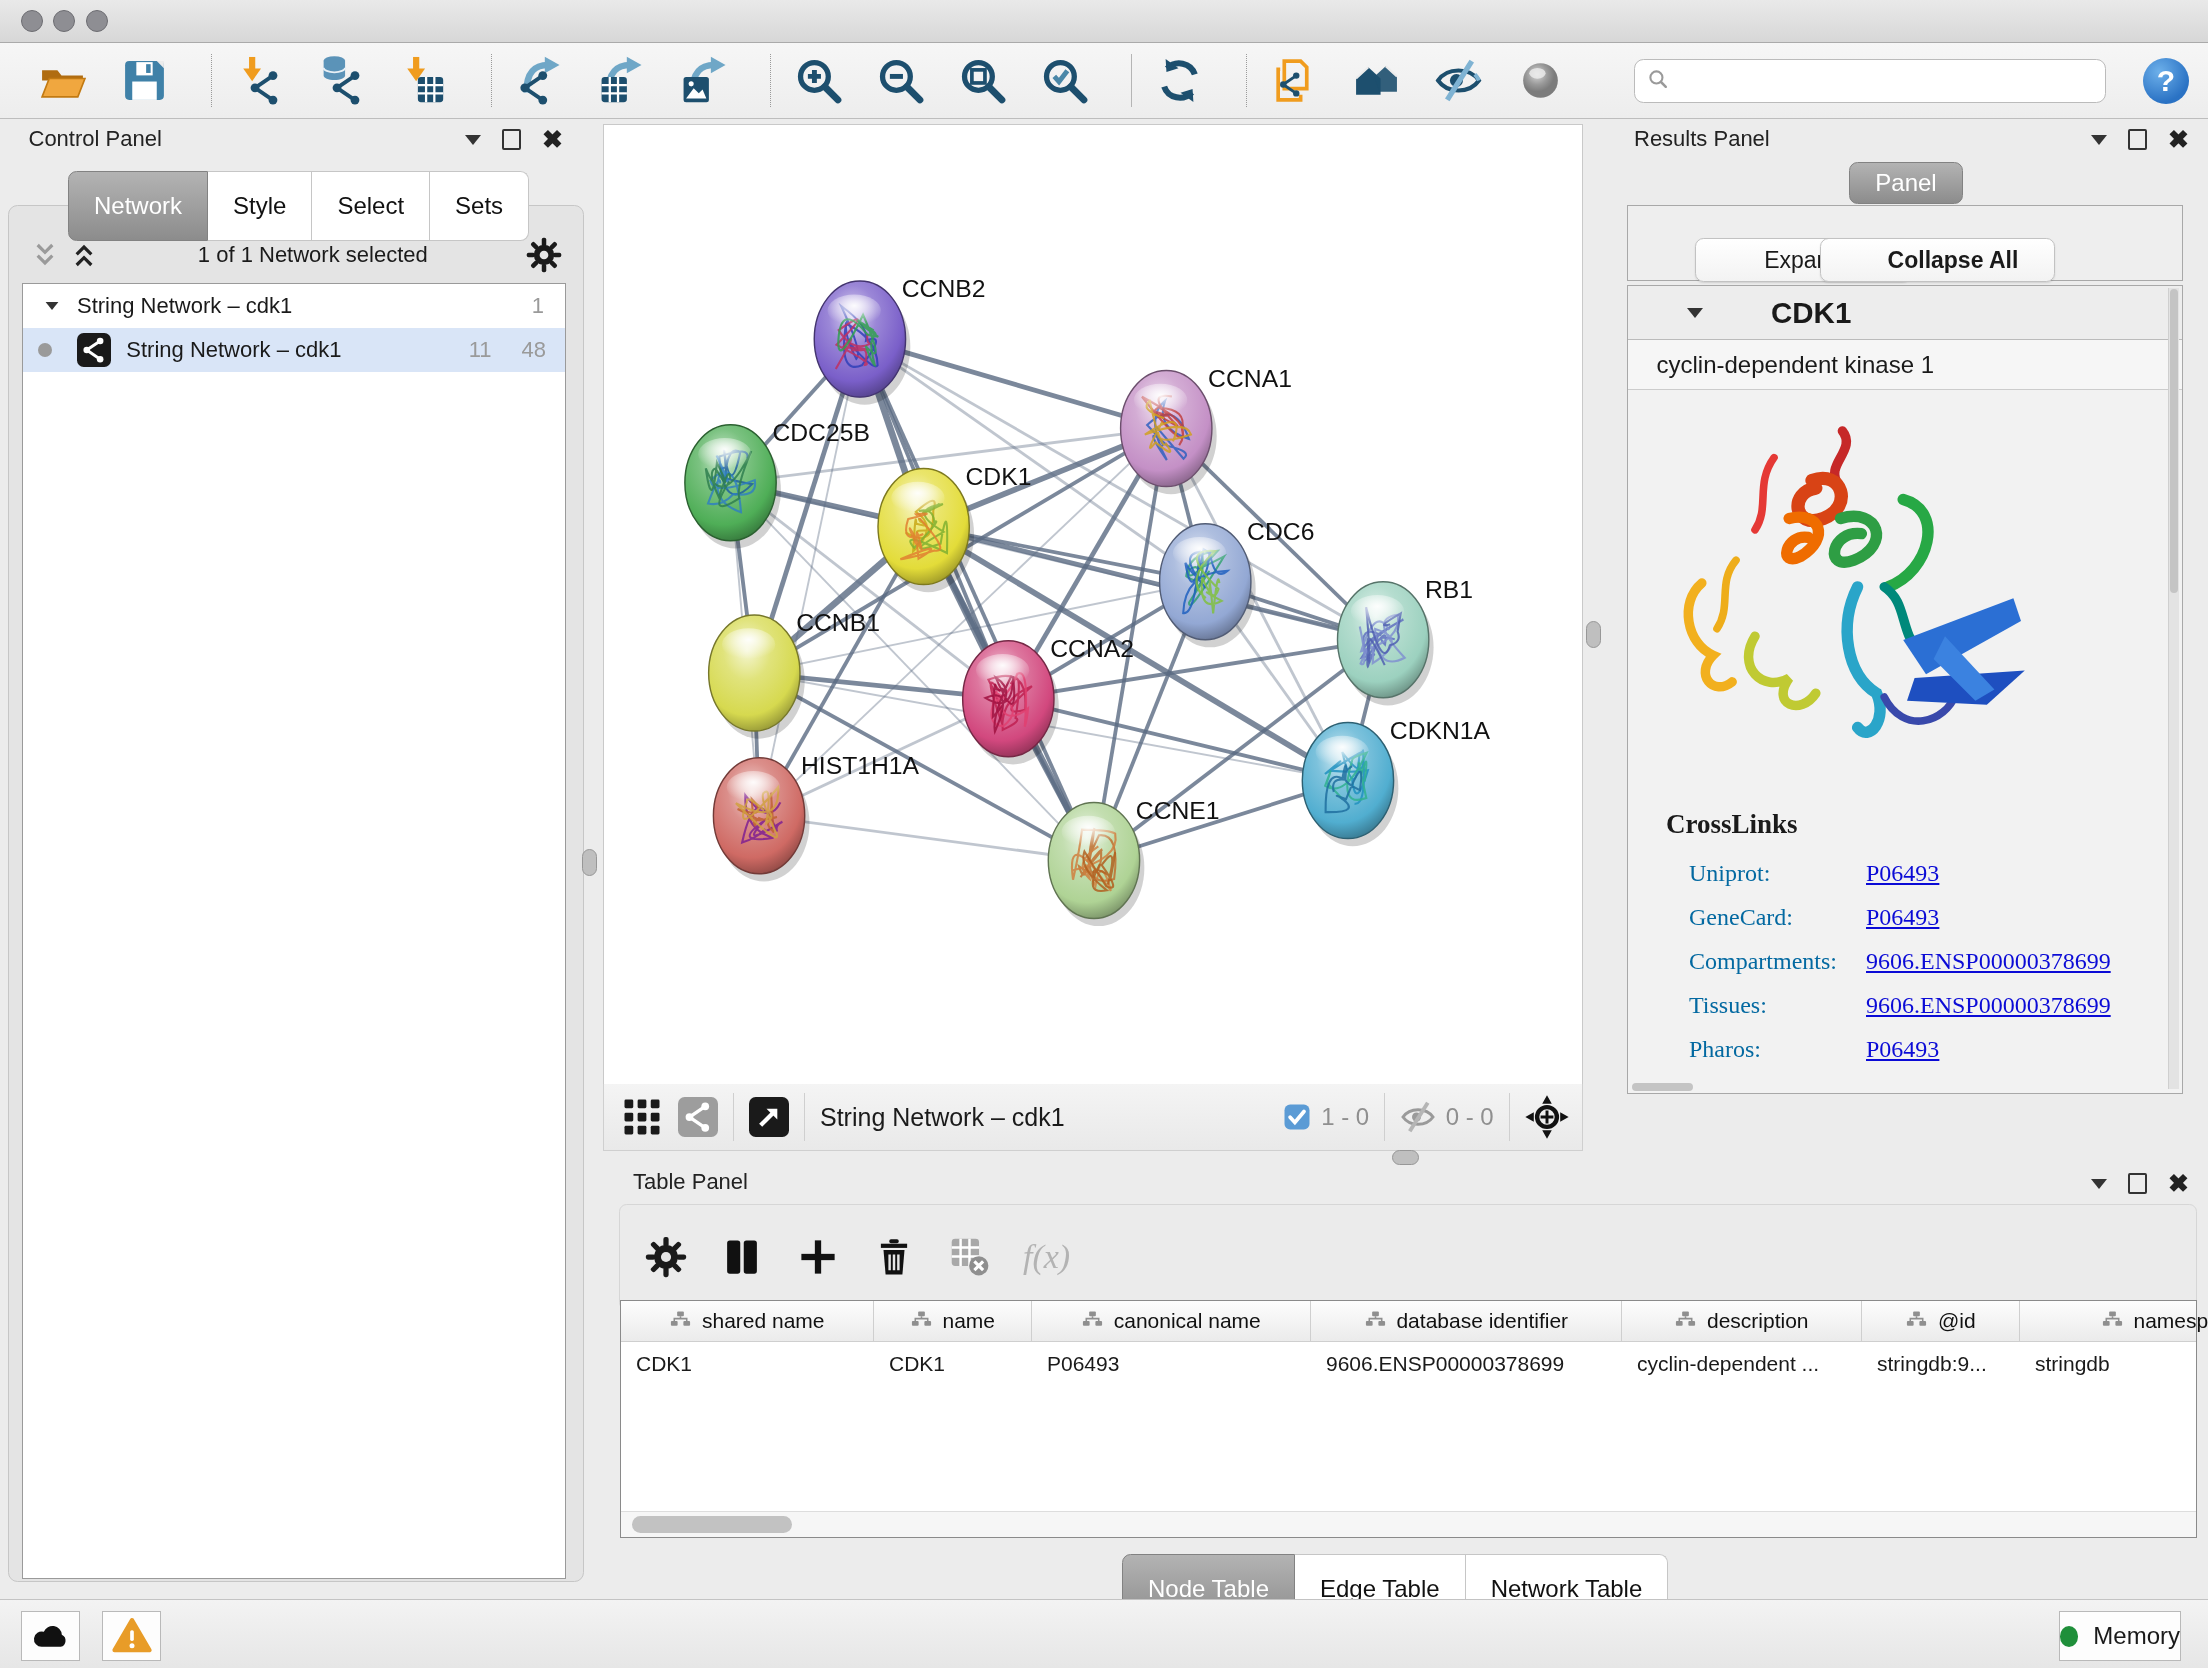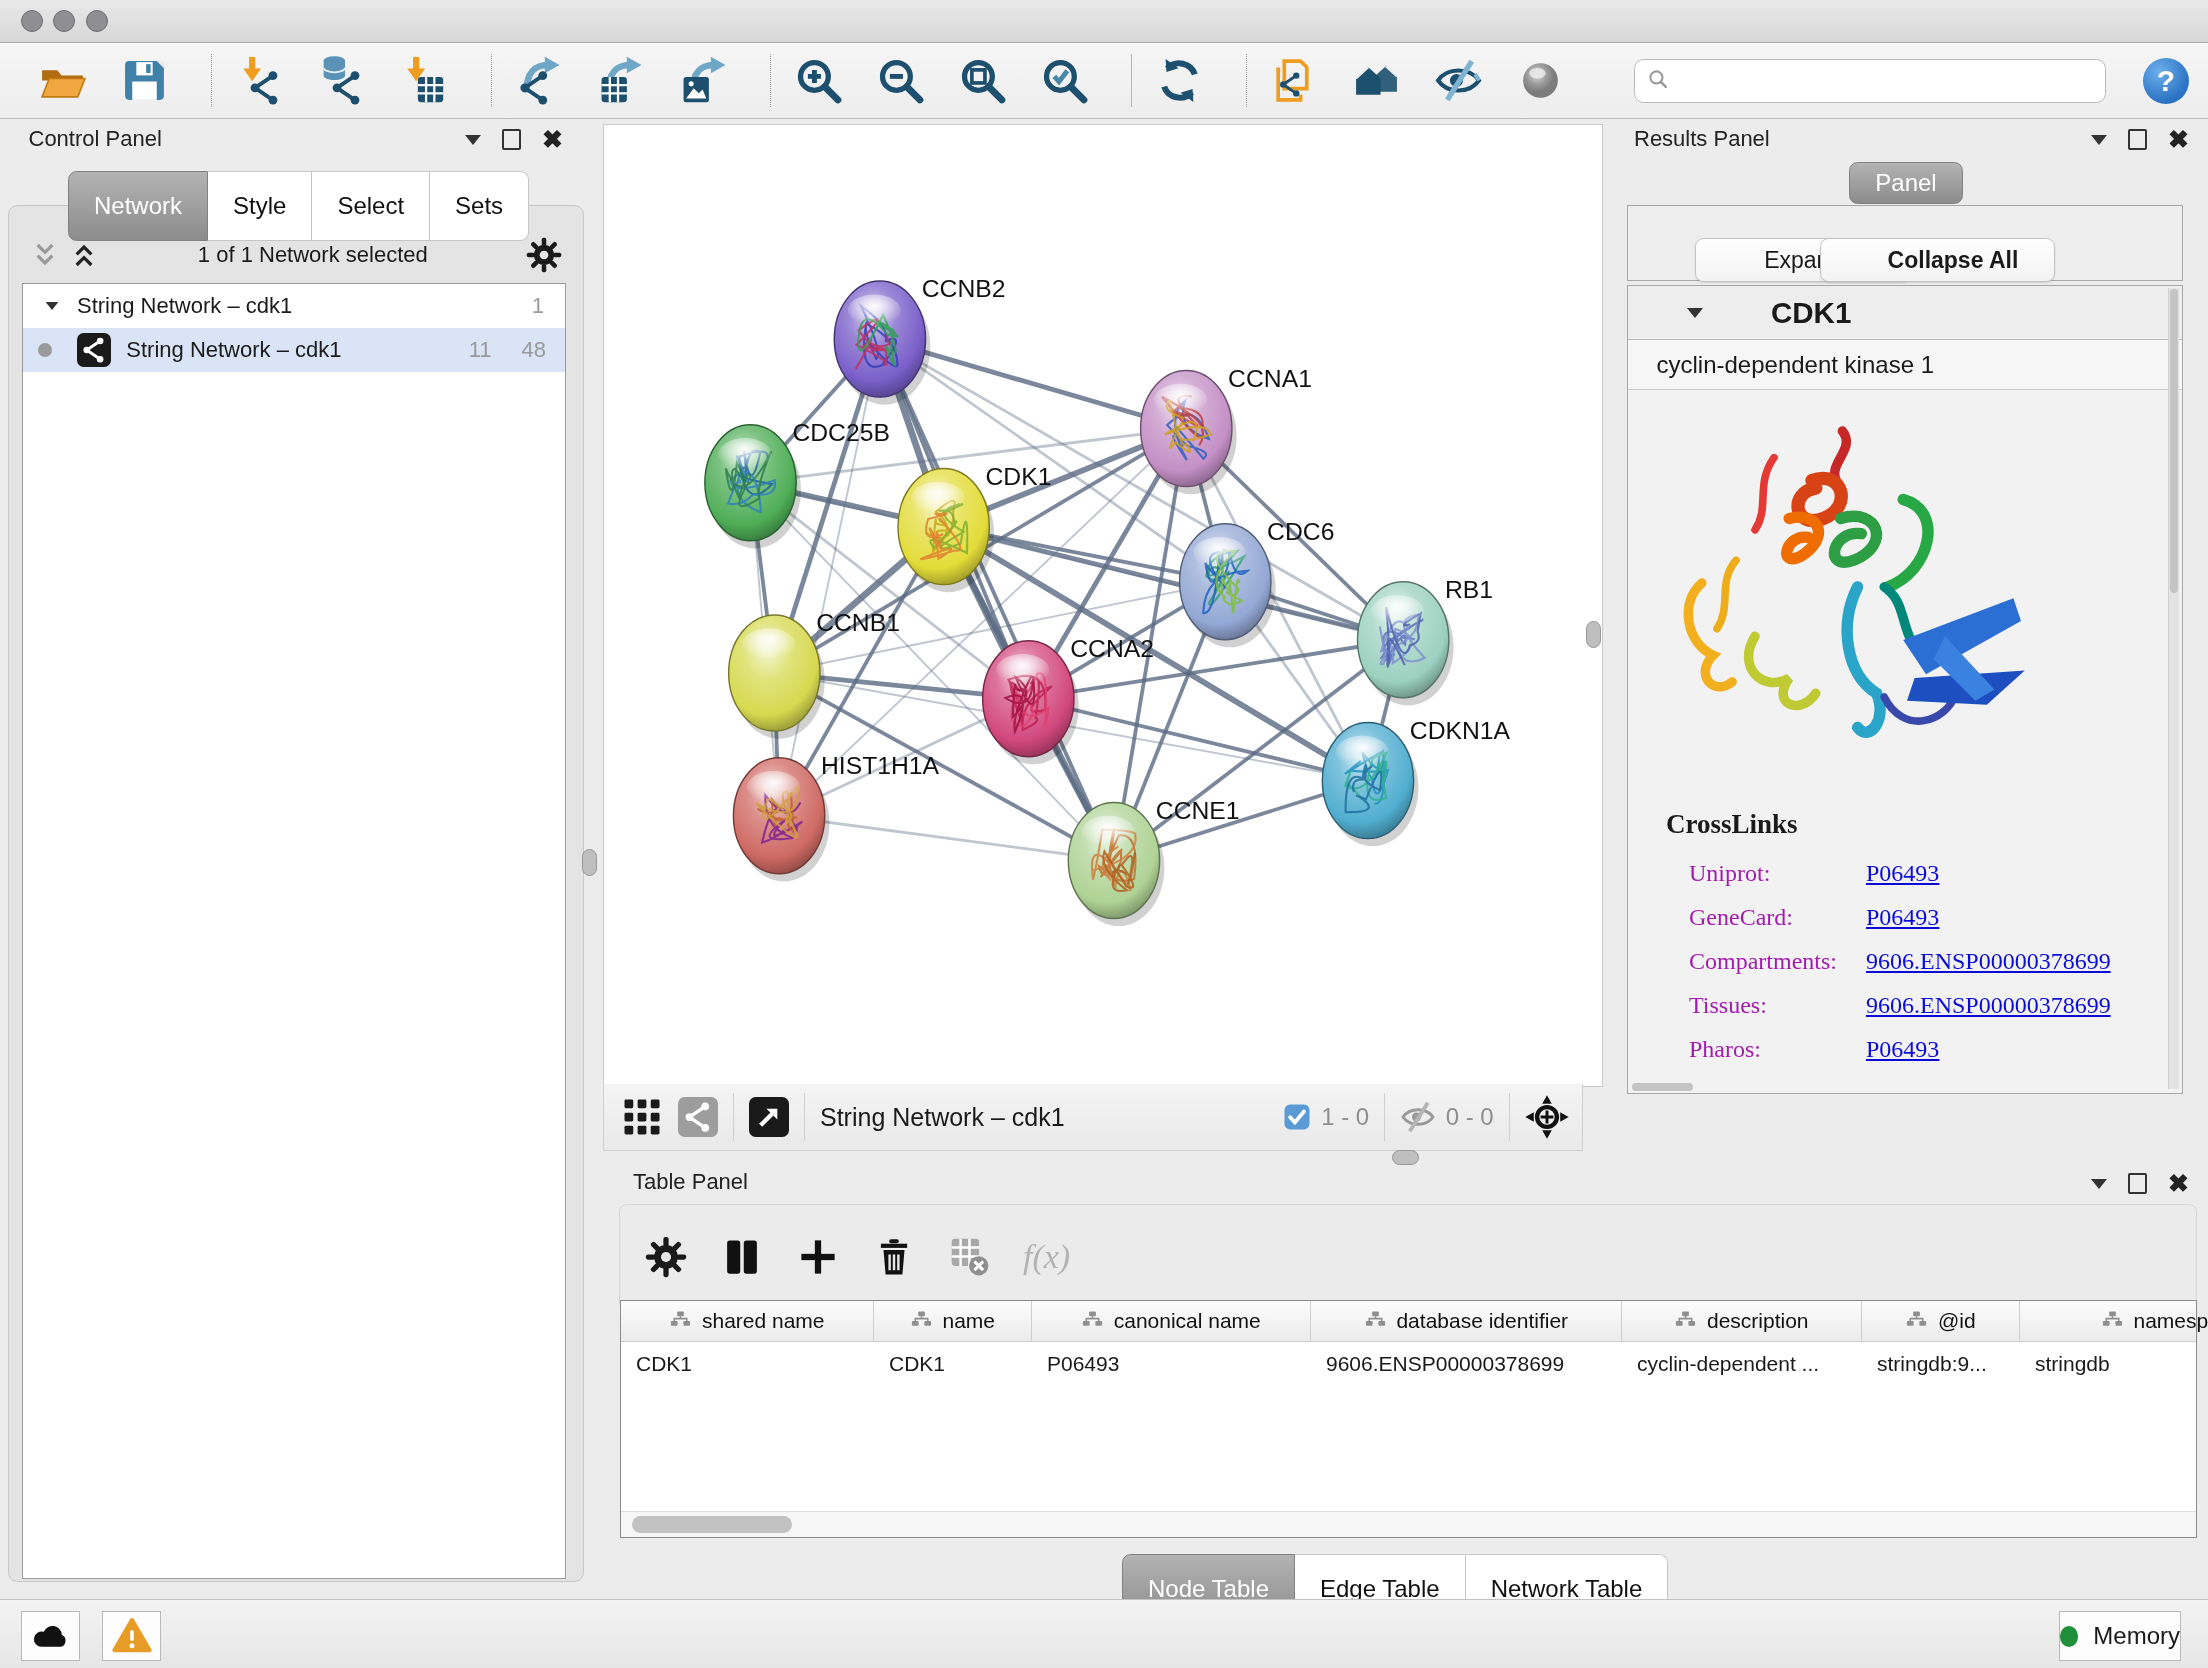--- a/index.html
+++ b/index.html
@@ -38,33 +38,33 @@
   .seg .tab:first-child{border-left:1px solid #c6c6c6;border-radius:8.6px 0 0 8.6px;}
   .seg .tab:last-child{border-radius:0 8.6px 8.6px 0;}
   .seg .tab.sel{background:linear-gradient(#b3b3b3,#8c8c8c);color:#fff;border-color:#828282;}
   
   .cpbody{left:7.6px;top:205px;width:574px;height:1375px;background:#e4e4e4;border:1px solid #c6c6c6;border-radius:9.5px;}
   .treebox{left:22px;top:283px;width:542px;height:1294px;background:#fff;border:1.4px solid #9a9a9a;}
   .trow{display:flex;align-items:center;font-size:22px;height:44px;}
   .count{color:#9a9a9a;}
   .sharesq{border-radius:6.7px;display:flex;align-items:center;justify-content:center;}
   
-  .canvas{left:603px;top:124px;width:978px;height:961px;background:#fff;border:1px solid #c9c9c9;padding-left:20px;}
+  .canvas{left:603px;top:124px;width:978px;height:961px;background:#fff;border:1px solid #c9c9c9;}
   .navbar{left:603px;top:1084px;width:980px;height:67px;background:linear-gradient(#f4f4f4,#e9e9e9);
           border:1px solid #cfcfcf;border-top:none;display:flex;align-items:center;box-sizing:border-box;}
   .nsep{width:0;height:48px;border-left:1px solid #cfcfcf;margin:0 15px;}
   .graytxt{color:#8f8f8f;font-size:24px;}
   
   .rbox1{left:1627px;top:205px;width:554px;height:74px;background:#eee;border:1.4px solid #a8a8a8;}
   .rbox2{left:1627px;top:285px;width:554px;height:807px;background:#f2f2f2;border:1.4px solid #a8a8a8;}
   .btn{background:linear-gradient(#fff,#f3f3f3);border:1px solid #c2c2c2;border-radius:8.6px;
        font-size:23px;display:flex;align-items:center;justify-content:center;box-shadow:0 1px 1.9px rgba(0,0,0,.12);padding-left:31px;}
   .serif{font-family:"Liberation Serif",serif;}
   .xl-row{display:flex;font-size:24px;height:44px;align-items:center;}
-  .xl-row .lbl{width:177px;color:#a21caf;}
+  .xl-row .lbl{width:177px;color:#0369a1;}
   .xl-row .val{color:#0b0bd6;text-decoration:underline;}
   
   .ttoolbar{left:619px;top:1204px;width:1578px;height:106px;background:#ebebeb;border:1px solid #d6d6d6;
             border-radius:7.6px;display:flex;align-items:center;padding-left:23px;box-sizing:border-box;}
   .ttoolbar .tbtn{margin-right:30px;width:46px;height:46px;}
   .ttoolbar .tbtn svg{width:42px;height:42px;}
   .tblbox{left:620px;top:1300px;width:1577px;height:238px;border:1.9px solid #8a8a8a;background:#fff;box-sizing:border-box;}
   .thead{display:flex;height:40px;background:linear-gradient(#fdfdfd,#ebebeb);border-bottom:1px solid #cfcfcf;}
   .th{display:flex;align-items:center;justify-content:center;gap:9.5px;font-size:21px;color:#111;
       border-right:1px solid #cfcfcf;box-sizing:border-box;overflow:hidden;white-space:nowrap;flex:0 0 auto;}

